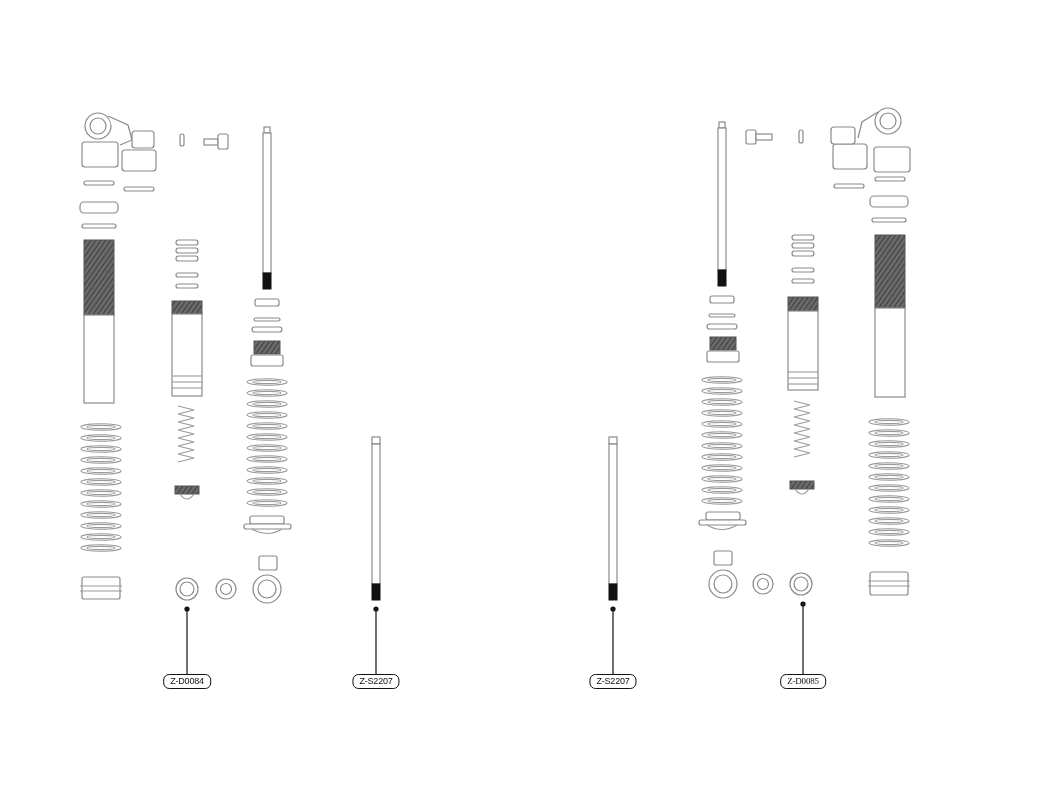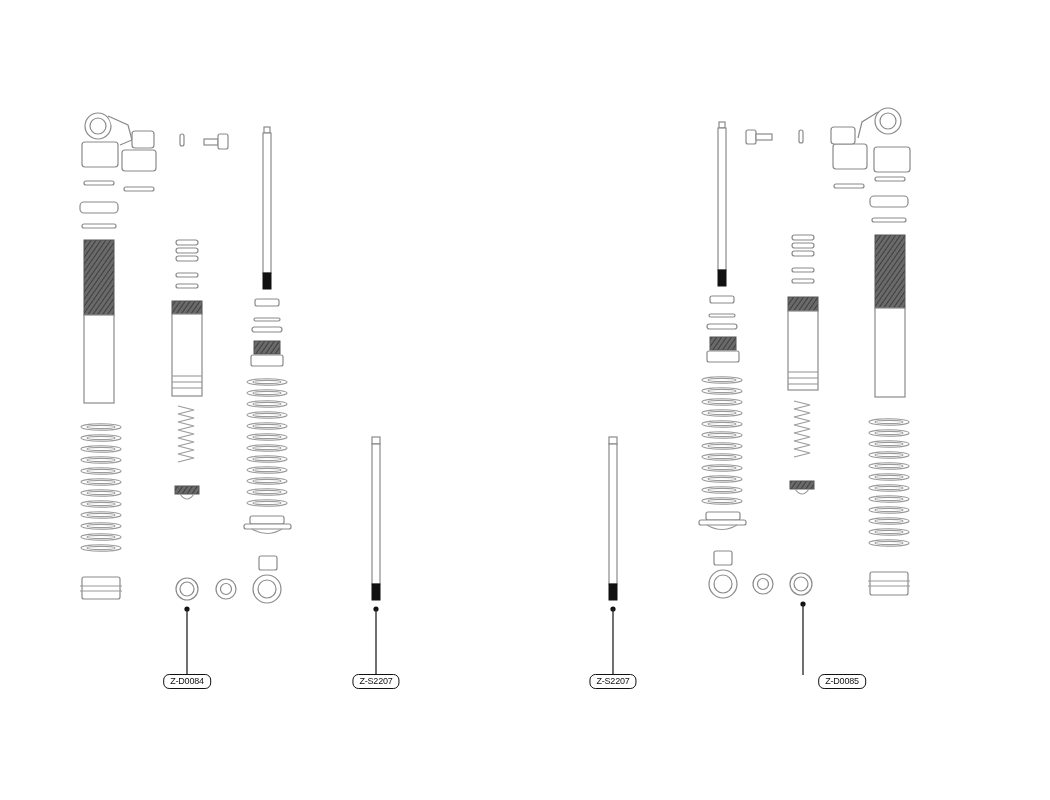--- a/index.html
+++ b/index.html
@@ -281,13 +281,13 @@
     <circle cx="613" cy="609" r="2.6" class="dot"></circle>
       <line x1="613" y1="609" x2="613" y2="675" class="leader"></line>
     <circle cx="803" cy="604" r="2.6" class="dot"></circle>
       <line x1="803" y1="604" x2="803" y2="675" class="leader"></line>
   </g>
 </svg>
 
 <div class="callout" style="left:187px; top:674px;">Z-D0084</div>
 <div class="callout" style="left:376px; top:674px;">Z-S2207</div>
 <div class="callout" style="left:613px; top:674px;">Z-S2207</div>
-<div class="callout" style="left:842px; top:674px;">Z-D0085</div>
+<div class="callout" style="left:803px; top:674px;font-family:Liberation Serif, serif;">Z-D0085</div>
 
 </body></html>

